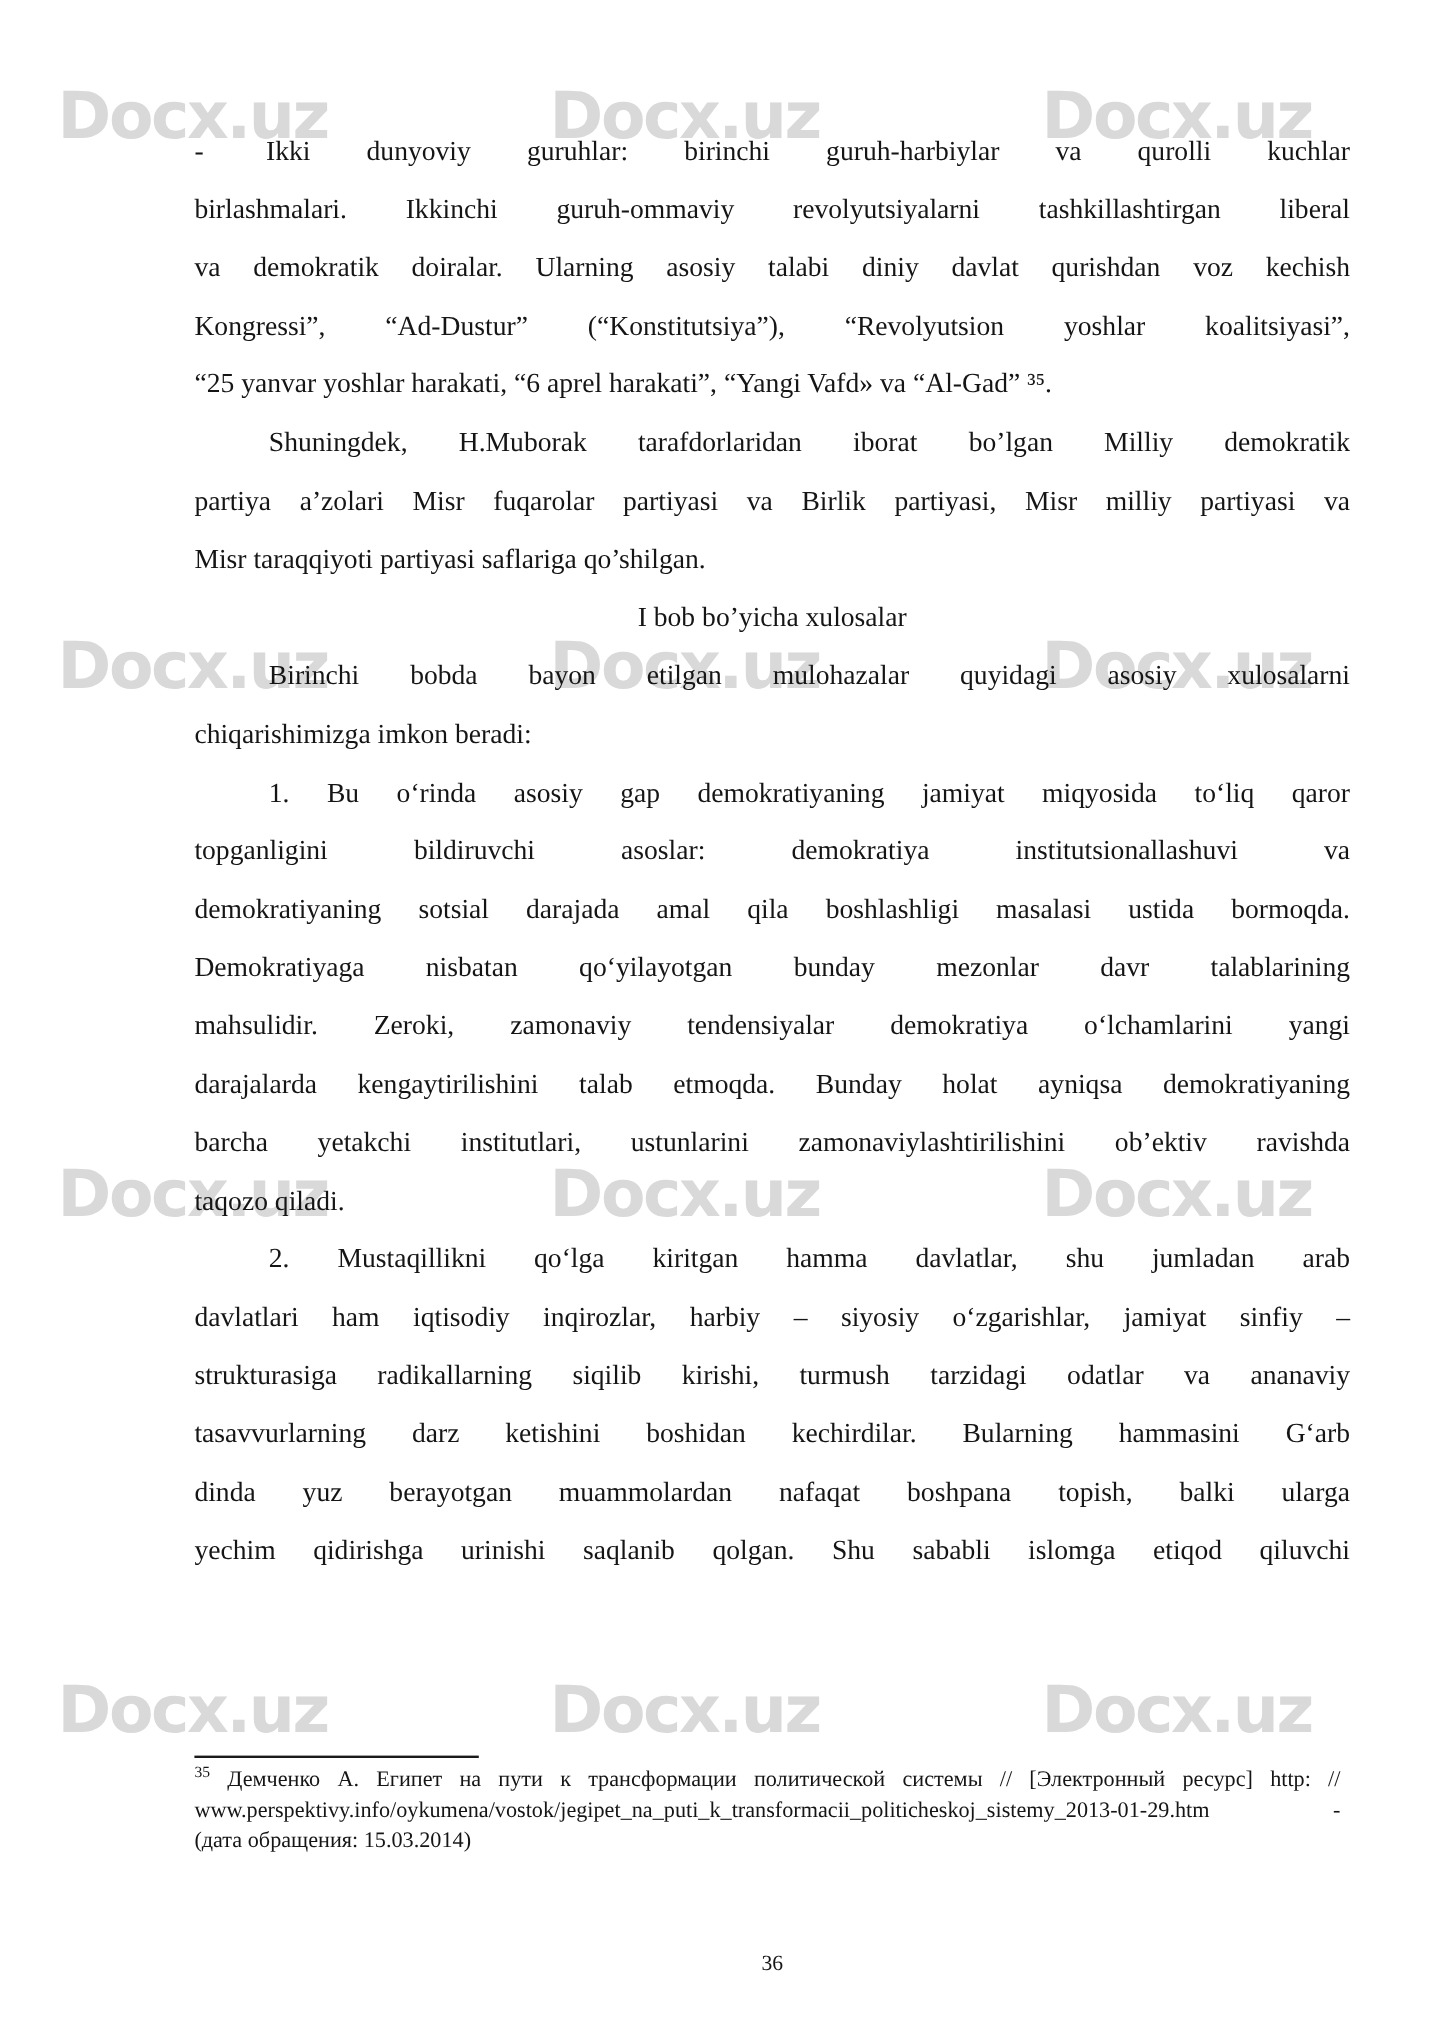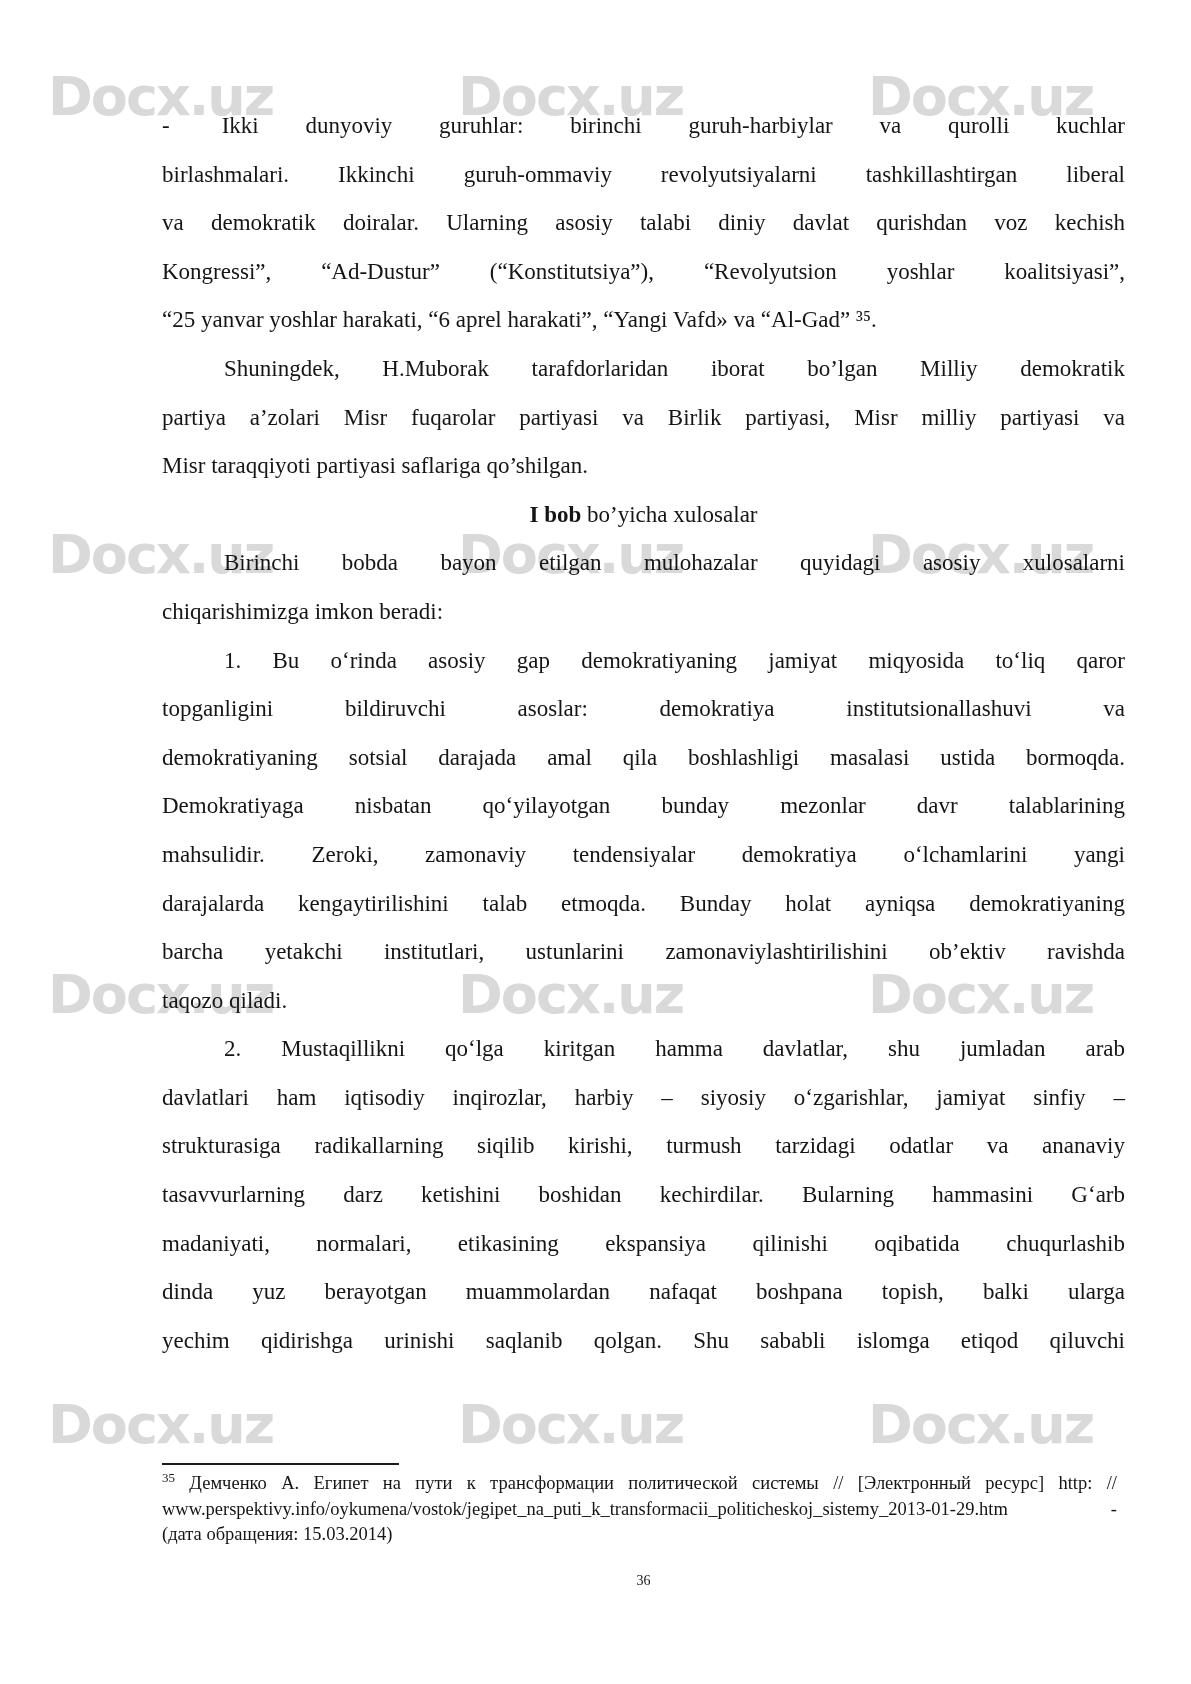--- a/index.html
+++ b/index.html
@@ -11,27 +11,27 @@
     position:absolute;z-index:0;
     font-family:"DejaVu Sans",sans-serif;font-weight:700;
     font-size:54px;line-height:1;letter-spacing:-2px;color:#d9d9d9;
     user-select:none;
   }
   .doc{position:absolute;left:162px;right:66px;top:102px;z-index:1;}
   .ln{height:48.6px;line-height:48.6px;font-size:23px;}
   .just{text-align:justify;text-align-last:justify;}
   .ind{text-indent:62px;}
   .ctr{text-align:center;}
-  .b{font-weight:bold;}
+  .b{font-weight:normal;}
   .tab{display:inline-block;width:52px;}
   .rule{position:absolute;left:162px;top:1463px;width:237px;height:2px;background:#1a1a1a;z-index:1;}
   .foot{position:absolute;left:162px;right:74px;top:1471px;z-index:1;}
   .fl{font-size:18.5px;line-height:25.5px;}
   .fnsup{font-size:13px;vertical-align:super;line-height:0;}
-  .pagenum{position:absolute;left:162px;right:66px;top:1573px;text-align:center;font-size:14px;z-index:1;}
+  .pagenum{position:absolute;left:162px;right:66px;top:1626px;text-align:center;font-size:18px;z-index:1;}
 </style>
 </head>
 <body>
 
 <span class="wm" style="left:48px;top:70px">Docx.uz</span>
 <span class="wm" style="left:458px;top:70px">Docx.uz</span>
 <span class="wm" style="left:868px;top:70px">Docx.uz</span>
 <span class="wm" style="left:48px;top:528px">Docx.uz</span>
 <span class="wm" style="left:458px;top:528px">Docx.uz</span>
 <span class="wm" style="left:868px;top:528px">Docx.uz</span>
@@ -59,21 +59,20 @@
   <div class="ln just">demokratiyaning sotsial darajada amal qila boshlashligi masalasi ustida bormoqda.</div>
   <div class="ln just">Demokratiyaga nisbatan qoʻyilayotgan bunday mezonlar davr talablarining</div>
   <div class="ln just">mahsulidir. Zeroki, zamonaviy tendensiyalar demokratiya oʻlchamlarini yangi</div>
   <div class="ln just">darajalarda kengaytirilishini talab etmoqda. Bunday holat ayniqsa demokratiyaning</div>
   <div class="ln just">barcha yetakchi institutlari, ustunlarini zamonaviylashtirilishini ob’ektiv ravishda</div>
   <div class="ln">taqozo qiladi.</div>
   <div class="ln just ind">2. Mustaqillikni qoʻlga kiritgan hamma davlatlar, shu jumladan arab</div>
   <div class="ln just">davlatlari ham iqtisodiy inqirozlar, harbiy – siyosiy oʻzgarishlar, jamiyat sinfiy –</div>
   <div class="ln just">strukturasiga radikallarning siqilib kirishi, turmush tarzidagi odatlar va ananaviy</div>
   <div class="ln just">tasavvurlarning darz ketishini boshidan kechirdilar. Bularning hammasini Gʻarb</div>
-  <div class="ln just">madaniyati, normalari, etikasining ekspansiya qilinishi oqibatida chuqurlashib</div>
   <div class="ln just">dinda yuz berayotgan muammolardan nafaqat boshpana topish, balki ularga</div>
   <div class="ln just">yechim qidirishga urinishi saqlanib qolgan. Shu sababli islomga etiqod qiluvchi</div>
 </div>
 
 <div class="rule"></div>
 
 <div class="foot">
   <div class="fl just"><span class="fnsup">35</span> <span>Демченко А. Египет на пути к трансформации политической системы // [Электронный ресурс] http: //</span></div>
   <div class="fl just">www.perspektivy.info/oykumena/vostok/jegipet_na_puti_k_transformacii_politicheskoj_sistemy_2013-01-29.htm -</div>
   <div class="fl">(дата обращения: 15.03.2014)</div>

